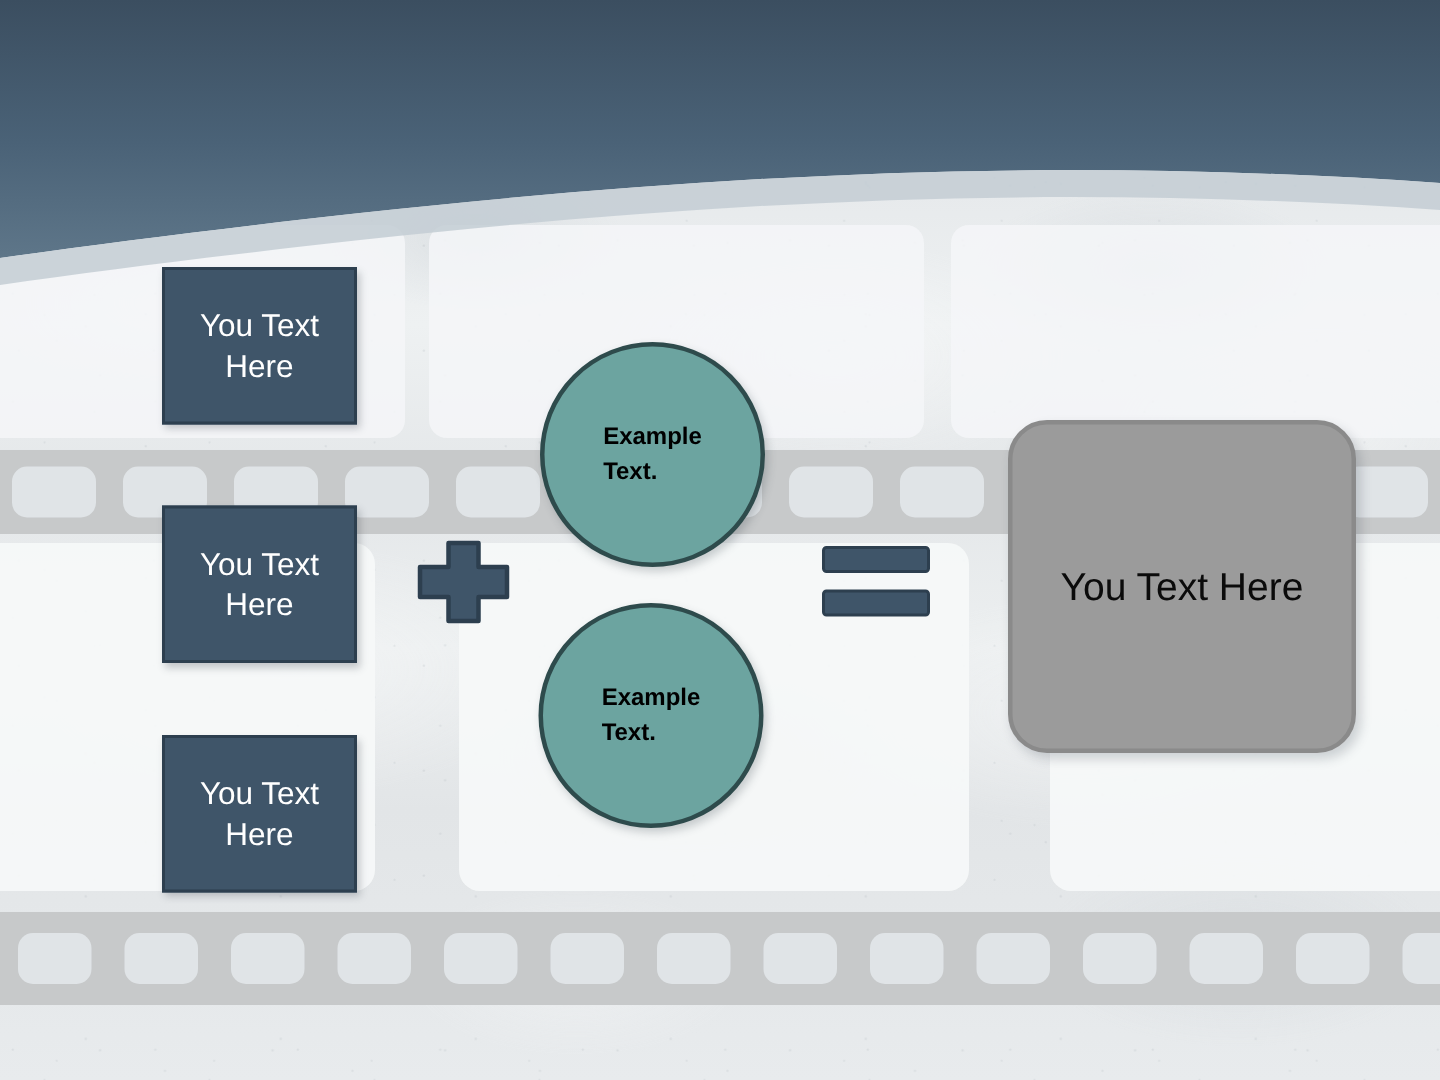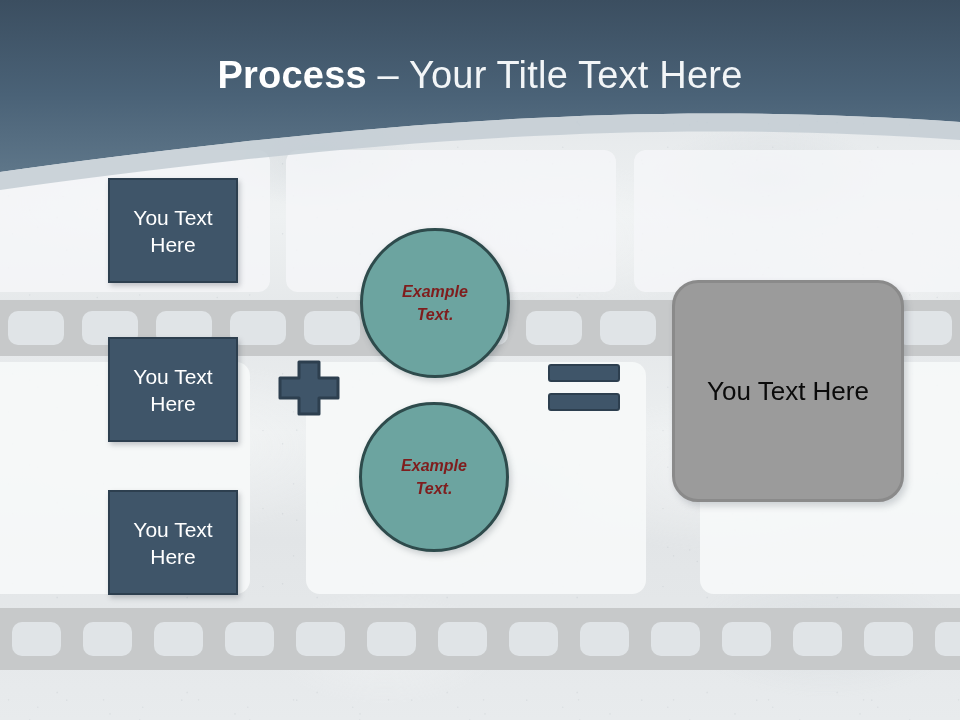--- a/index.html
+++ b/index.html
@@ -183,26 +183,25 @@
   }
   .equals .bar.b1 { top: 0; }
   .equals .bar.b2 { top: 29px; }
 
   
   .circle {
     position: absolute;
     border-radius: 50%;
     background: #6ca4a0;
     border: 3px solid #2e4b4c;
-    color: #7f1d1d;
+    color: #000000;
     font-weight: bold;
-    font-style: italic;
     font-size: 16px;
     line-height: 23px;
-    text-align: center;
+    text-align: left;
     display: flex;
     align-items: center;
     justify-content: center;
     box-sizing: border-box;
     box-shadow: 2px 3px 6px rgba(60,70,80,.25);
   }
   .c1 { left: 360px; top: 228px; width: 150px; height: 150px; }
   .c2 { left: 359px; top: 402px; width: 150px; height: 150px; }
 
   
@@ -284,23 +283,20 @@
         <linearGradient id="hdrGrad" x1="0" y1="0" x2="0" y2="1">
           <stop offset="0%" stop-color="#3b4e60"></stop>
           <stop offset="55%" stop-color="#4a6277"></stop>
           <stop offset="100%" stop-color="#5e7689"></stop>
         </linearGradient>
       </defs>
       <path d="M0,0 L960,0 L960,122 C700,104 480,116 240,142 C150,152 70,162 0,172 Z" fill="url(#hdrGrad)"></path>
       <path d="M0,172 C70,162 150,152 240,142 C480,116 700,104 960,122 L960,140
                C700,122 480,134 240,160 C150,170 70,180 0,190 Z" fill="#c3ccd3" opacity=".85"></path>
     </svg>
-    <div class="title">
-      <span class="strong">Process</span><span class="light"> – </span><span class="light">Your Title Text Here</span>
-    </div>
   </div>
 
   <div class="blue-box bb1">
     <span>You Text Here</span>
   </div>
   <div class="blue-box bb2">
     <span>You Text Here</span>
   </div>
   <div class="blue-box bb3">
     <span>You Text Here</span>

